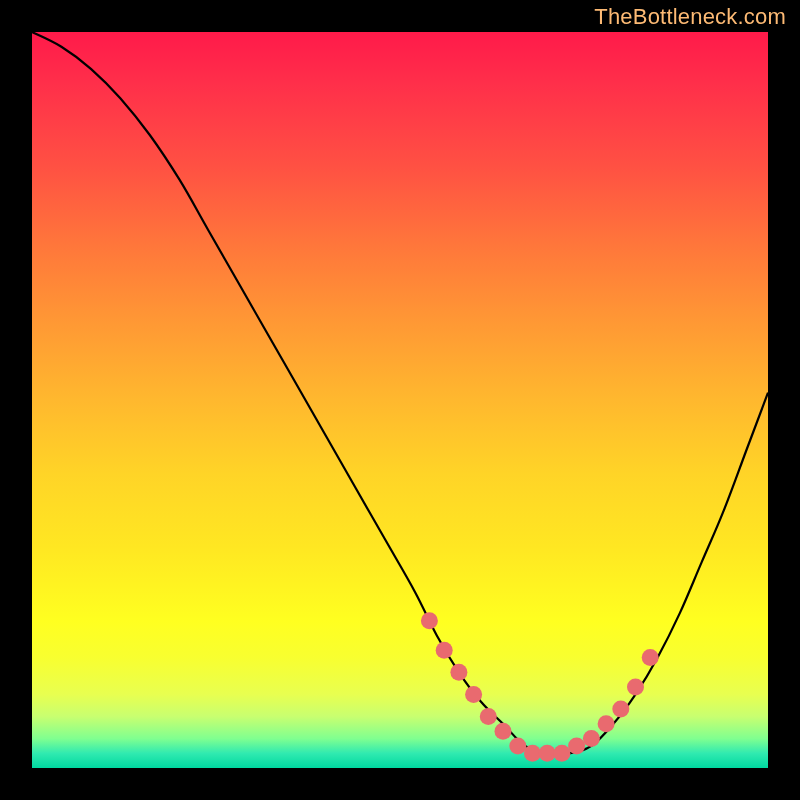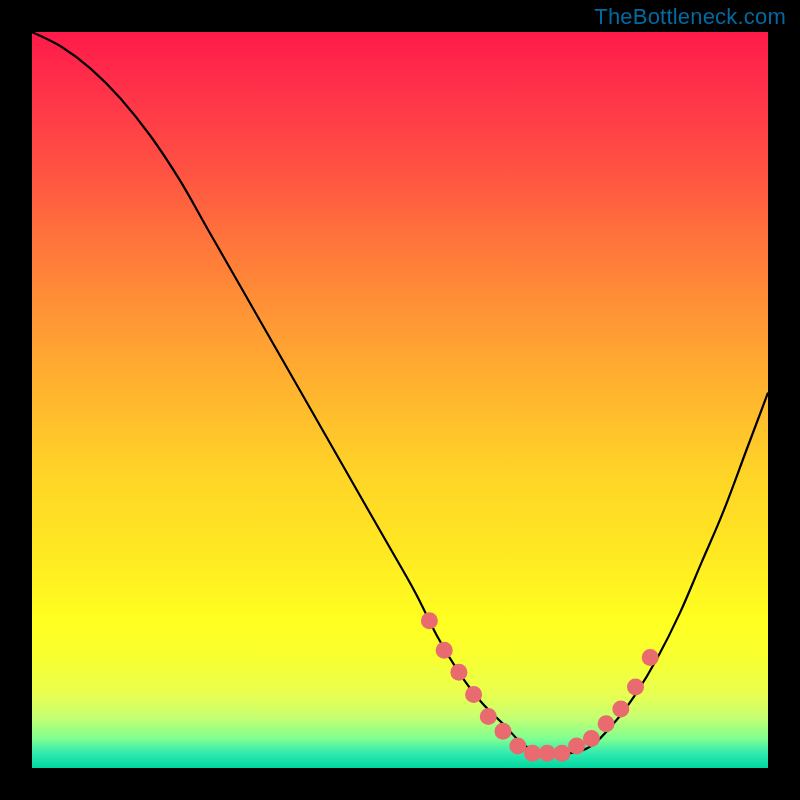--- a/index.html
+++ b/index.html
@@ -2,21 +2,21 @@
 <html><head>
 <meta charset="utf-8">
 <style>
   * { margin: 0; padding: 0; box-sizing: border-box; }
   html, body { width: 800px; height: 800px; background: #000; font-family: Arial, sans-serif; overflow: hidden; }
   .container { position: relative; width: 800px; height: 800px; background: #000; }
   .watermark {
     position: absolute;
     top: 4px;
     right: 14px;
-    color: #0369a1;
+    color: #fdba74;
     font-size: 22px;
     font-weight: 500;
     letter-spacing: 0.2px;
     z-index: 10;
   }
   .plot-area {
     position: absolute;
     left: 32px;
     top: 32px;
     width: 736px;

